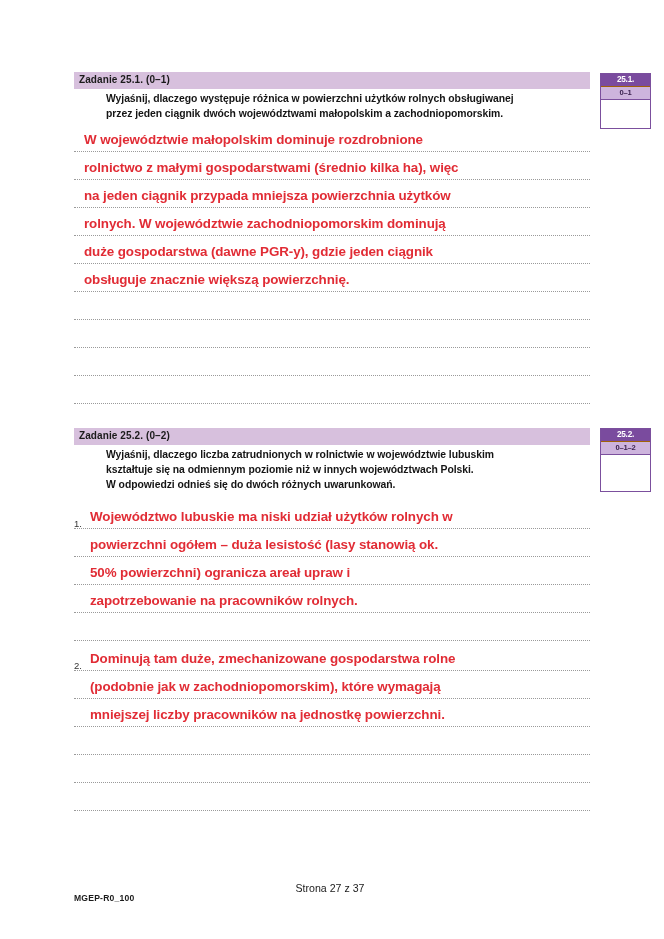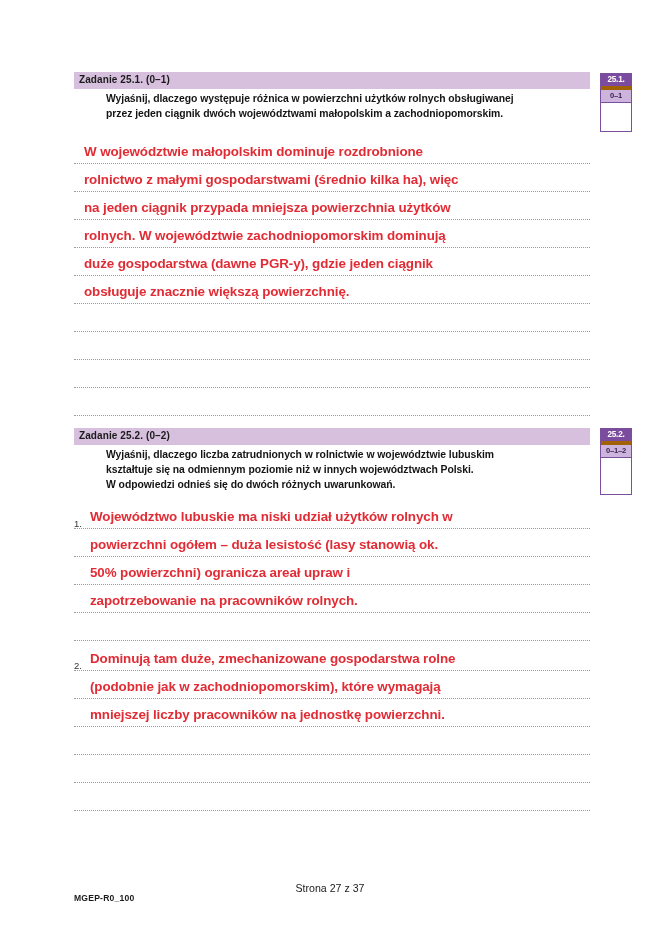--- a/index.html
+++ b/index.html
@@ -46,21 +46,21 @@
     font-weight: bold;
     color: #151515;
     line-height: 1.47;
     letter-spacing: -0.05px;
   }
   .task-prompt div { white-space: nowrap; margin-left: 32px; }
 
   
   .answer-area {
     position: relative;
-    margin-top: 20px;
+    margin-top: 8px;
   }
   .rule {
     position: absolute;
     left: 0;
     right: 0;
     height: 0;
     border-bottom: 1px dotted #9a9a9a;
   }
   .answer-text {
     position: absolute;
@@ -79,21 +79,21 @@
     position: absolute;
     left: 0;
     font-size: 9.5px;
     font-weight: normal;
     color: #333333;
   }
 
   
   .score-box {
     position: absolute;
-    width: 32px;
+    width: 51px;
     border: 1px solid #7b4f9d;
     background: #ffffff;
     box-sizing: border-box;
   }
   .score-num {
     background: #7a4b9e;
     color: #ffffff;
     font-size: 8.2px;
     font-weight: bold;
     text-align: center;
@@ -102,21 +102,21 @@
     letter-spacing: -0.2px;
   }
   .score-range {
     background: #cdb4dd;
     color: #3b2350;
     font-size: 7.6px;
     font-weight: bold;
     text-align: center;
     padding: 2px 0 2px 0;
     line-height: 1;
-    border-top: 4px solid #a16207;
+    border-top: 1px solid #a16207;
     letter-spacing: -0.2px;
   }
   .score-blank {
     background: #ffffff;
     border-top: 1px solid #7b4f9d;
   }
 
   
   .footer-code {
     position: absolute;

